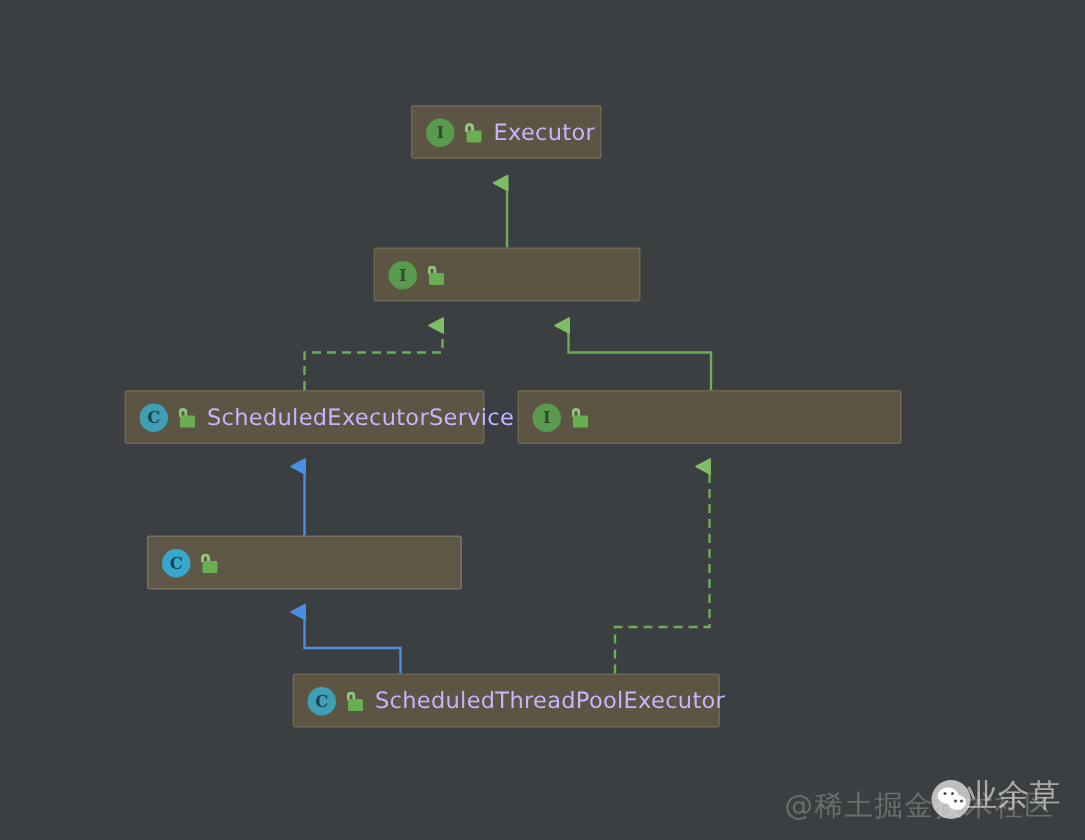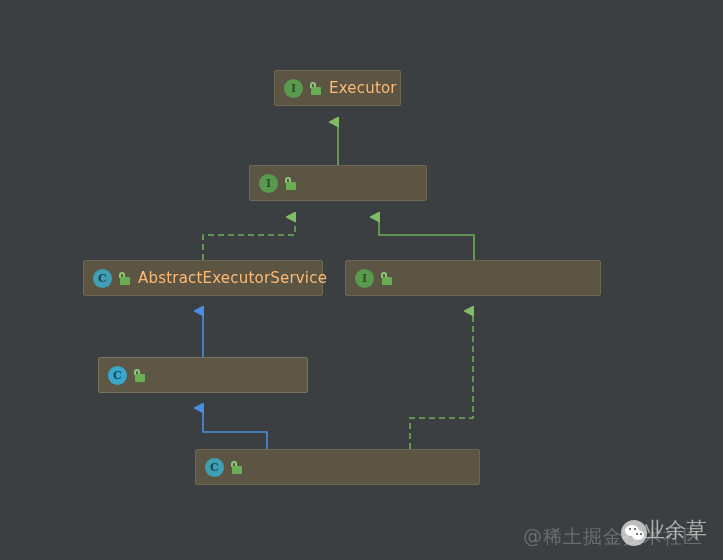--- a/index.html
+++ b/index.html
@@ -42,21 +42,21 @@
     padding: 0 12px 0 9px;
     height: 36px;
     white-space: nowrap;
   }
   .node.selected {
     background: #5e5746;
     border: 1px solid #7a7360;
   }
 
   .node-label {
-    color: #fdba74;
+    color: #c4b5fd;
     font-size: 15px;
     letter-spacing: 0.2px;
     margin-left: 7px;
   }
 
   
   .type-icon {
     position: relative;
     width: 19px;
     height: 19px;
@@ -217,21 +217,21 @@
           <span class="lock-shackle"></span>
           <span class="lock-body"></span>
         </span>
       </div>
       <div class="node" style="left: 83px; top: 260px; width: 240px; height: 36px;">
         <span class="type-icon cls">C</span>
         <span class="vis-icon">
           <span class="lock-shackle"></span>
           <span class="lock-body"></span>
         </span>
-        <span class="node-label">AbstractExecutorService</span>
+        <span class="node-label">ScheduledExecutorService</span>
       </div>
       <div class="node" style="left: 345px; top: 260px; width: 256px; height: 36px;">
         <span class="type-icon iface">I</span>
         <span class="vis-icon">
           <span class="lock-shackle"></span>
           <span class="lock-body"></span>
         </span>
       </div>
       <div class="node selected" style="left: 98px; top: 357px; width: 210px; height: 36px;">
         <span class="type-icon cls bright">C</span>
@@ -239,20 +239,21 @@
           <span class="lock-shackle"></span>
           <span class="lock-body"></span>
         </span>
       </div>
       <div class="node" style="left: 195px; top: 449px; width: 285px; height: 36px;">
         <span class="type-icon cls">C</span>
         <span class="vis-icon">
           <span class="lock-shackle"></span>
           <span class="lock-body"></span>
         </span>
+        <span class="node-label">ScheduledThreadPoolExecutor</span>
       </div>
     </div>
 
   <div id="watermark">
     <span class="wm-text-back">@稀土掘金技术社区</span>
     <span class="wm-badge">
       <span class="bub-a"></span>
       <span class="bub-b"></span>
       <span class="dot" style="left:8px;  top:8px;"></span>
       <span class="dot" style="left:13px; top:8px;"></span>

